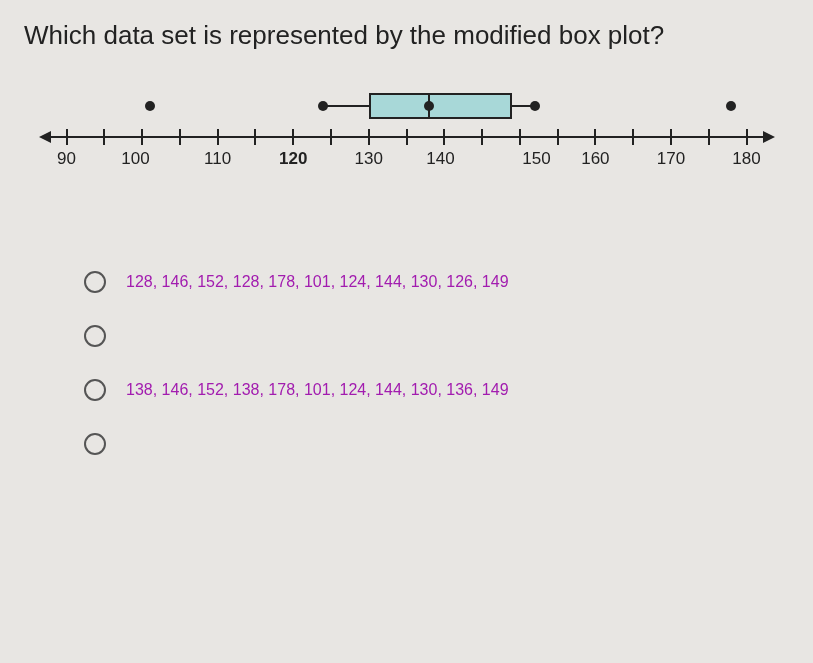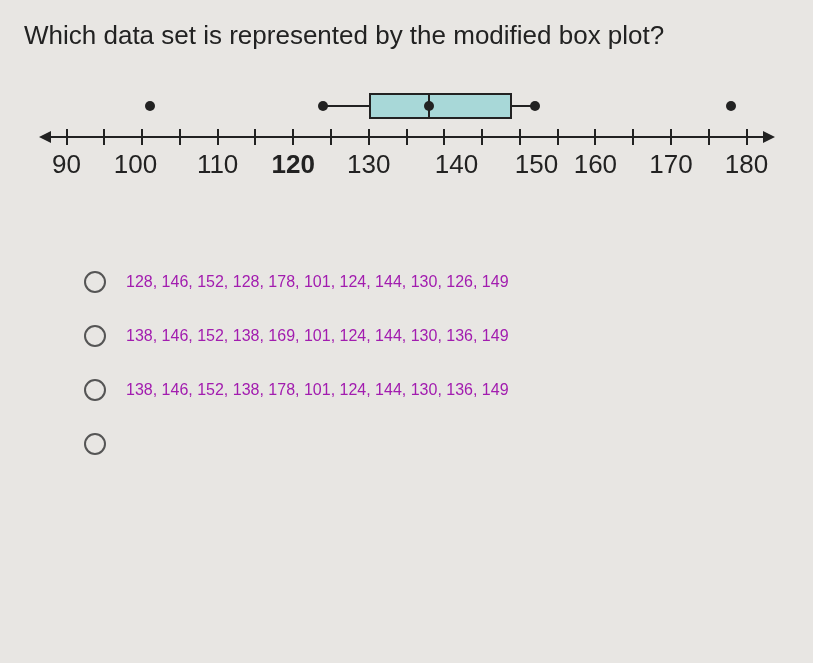--- a/index.html
+++ b/index.html
@@ -53,21 +53,21 @@
     .tick {
       position: absolute;
       top: 48px;
       width: 2px;
       height: 16px;
       background: #222;
     }
     .tick-label {
       position: absolute;
       top: 68px;
-      font-size: 26px;
+      font-size: 17px;
       transform: translateX(-50%);
       color: #222;
     }
     .box {
       position: absolute;
       top: 12px;
       height: 26px;
       background: #a8d8d8;
       border: 2px solid #222;
     }
@@ -133,21 +133,21 @@
     <div class="tick" style="left: 170.111px;"></div>
     <div class="tick-label" style="left: 171.111px;">110</div>
     <div class="tick" style="left: 207.889px;"></div>
     <div class="tick" style="left: 245.667px;"></div>
     <div class="tick-label" style="left: 246.667px; font-weight: bold;">120</div>
     <div class="tick" style="left: 283.444px;"></div>
     <div class="tick" style="left: 321.222px;"></div>
     <div class="tick-label" style="left: 322.222px;">130</div>
     <div class="tick" style="left: 359px;"></div>
     <div class="tick" style="left: 396.778px;"></div>
-    <div class="tick-label" style="left: 410px; text-align: right;">140</div>
+    <div class="tick-label" style="left: 394px; text-align: right;">140</div>
     <div class="tick" style="left: 434.556px;"></div>
     <div class="tick" style="left: 472.333px;"></div>
     <div class="tick-label" style="left: 490px;">150</div>
     <div class="tick" style="left: 510.111px;"></div>
     <div class="tick" style="left: 547.889px;"></div>
     <div class="tick-label" style="left: 548.889px;">160</div>
     <div class="tick" style="left: 585.667px;"></div>
     <div class="tick" style="left: 623.444px;"></div>
     <div class="tick-label" style="left: 624.444px;">170</div>
     <div class="tick" style="left: 661.222px;"></div>
@@ -164,21 +164,20 @@
     <div class="dot" style="left: 684.889px; top: 25px;"></div>
   </div>
 
 <div class="options">
   <div class="option">
     <span class="radio"></span>
     <span class="option-text">128, 146, 152, 128, 178, 101, 124, 144, 130, 126, 149</span>
   </div>
   <div class="option">
     <span class="radio"></span>
-    <span class="option-text">138, 146, 152, 138, 169, 101, 124, 144, 130, 136, 149</span>
   </div>
   <div class="option">
     <span class="radio"></span>
     <span class="option-text">138, 146, 152, 138, 178, 101, 124, 144, 130, 136, 149</span>
   </div>
   <div class="option">
     <span class="radio"></span>
   </div>
 </div>
 

